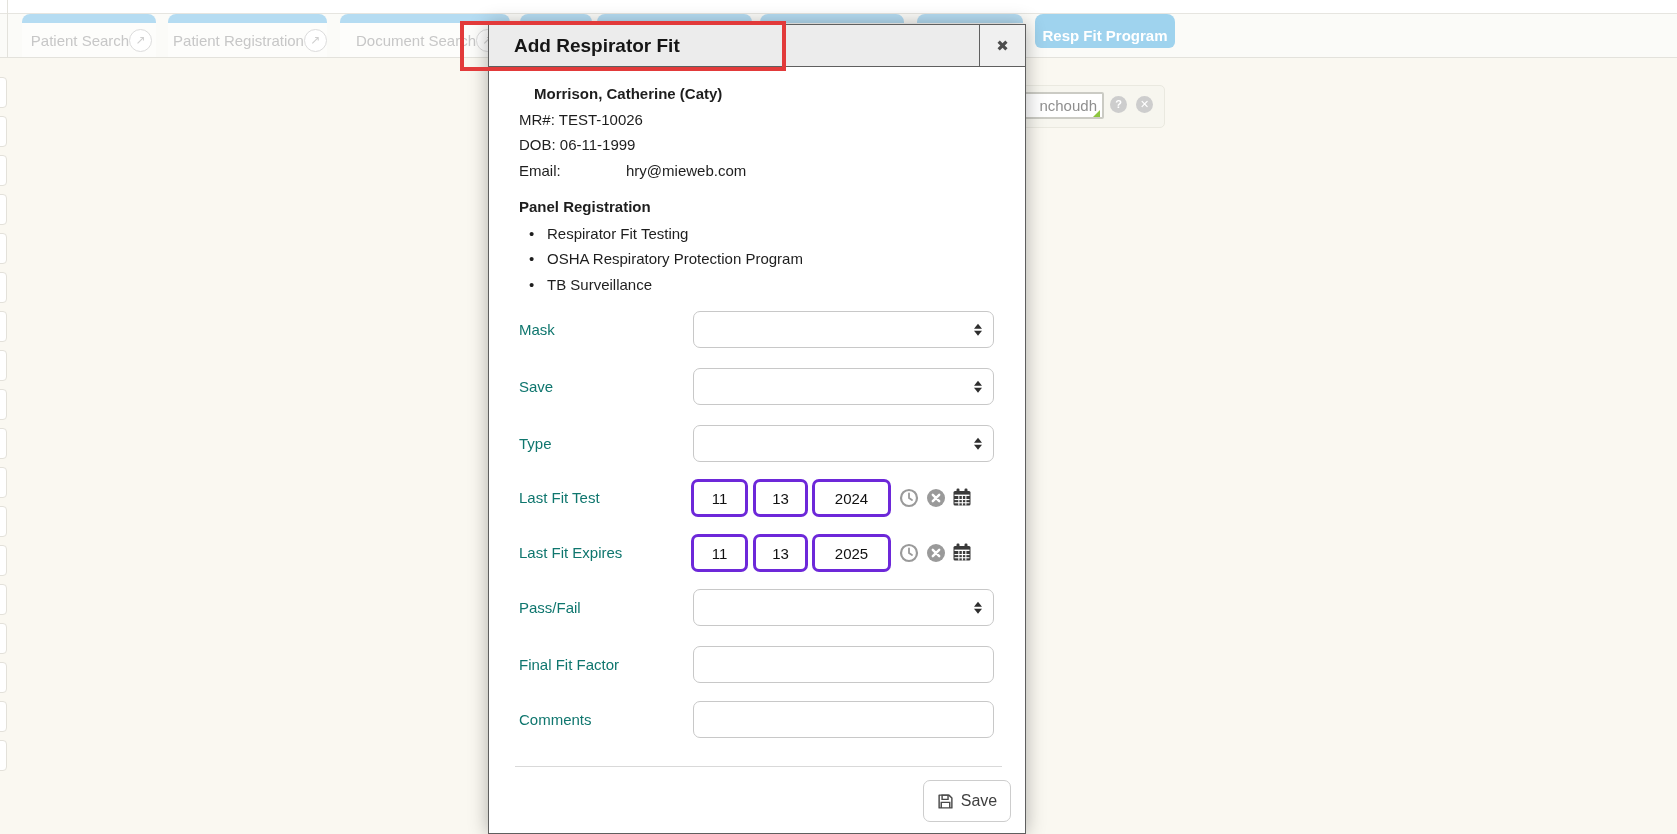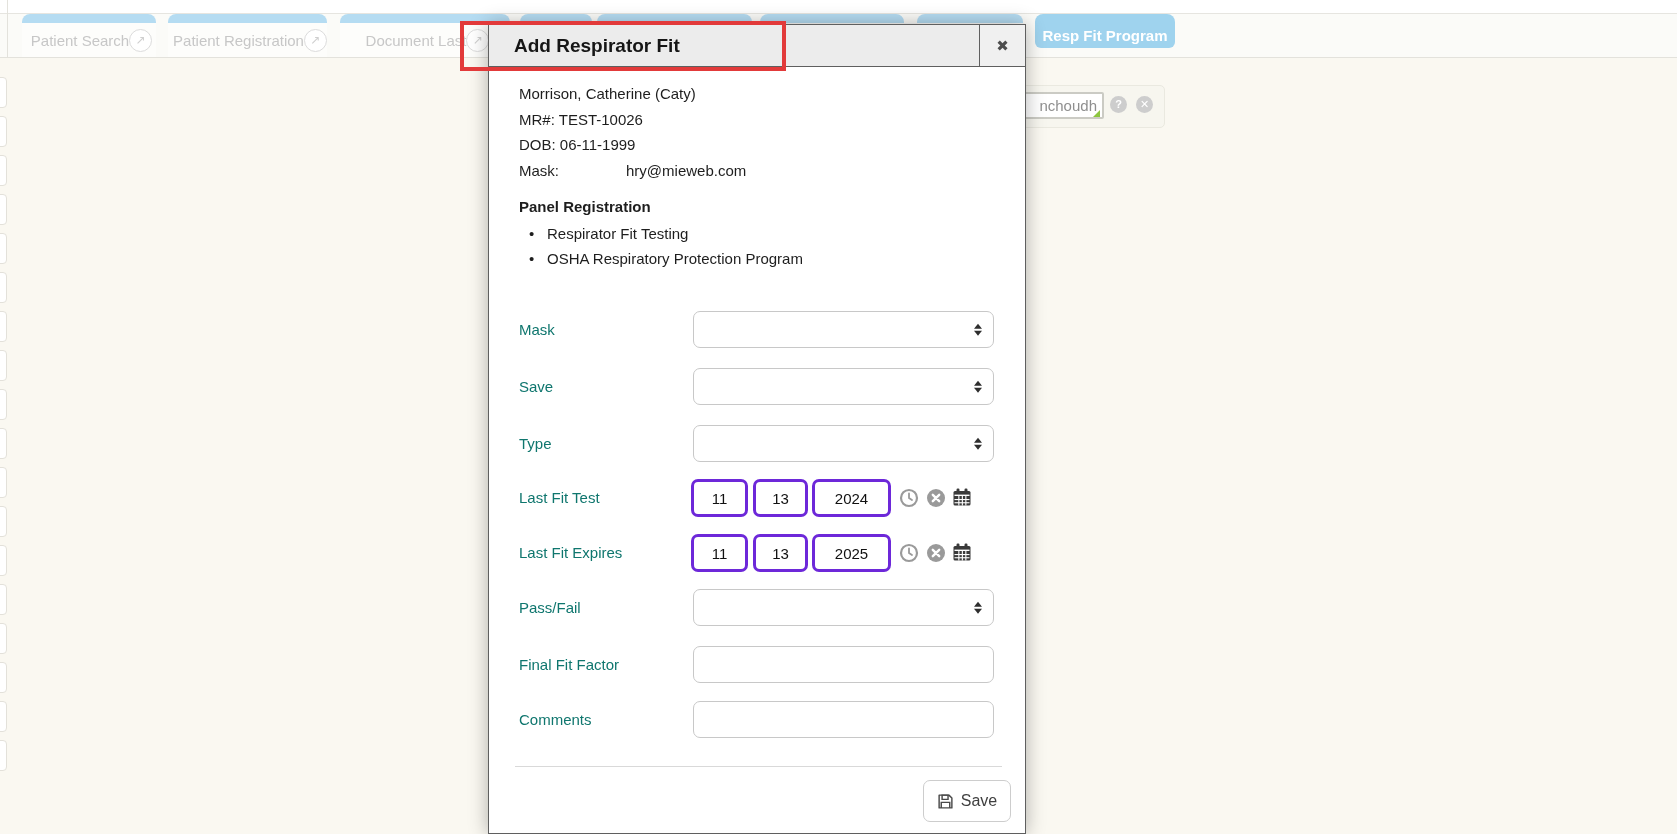--- a/index.html
+++ b/index.html
@@ -29,21 +29,21 @@
   .resize-grip{position:absolute;left:1093px;top:110px;width:0;height:0;border-left:7px solid transparent;border-bottom:7px solid #8dc63f;}
   .graycircle{position:absolute;width:17px;height:17px;border-radius:50%;background:#cdcdcd;color:#ffffff;font-size:11px;font-weight:bold;text-align:center;line-height:17px;}
 
   
   .modal{position:absolute;left:488px;top:24px;width:538px;height:810px;background:#ffffff;border:1px solid #5f5f5f;box-shadow:0 0 18px rgba(0,0,0,0.30);z-index:10;box-sizing:border-box;}
   .modal-header{position:absolute;left:0;top:0;right:0;height:41px;background:#ececec;border-bottom:1px solid #5f5f5f;}
   .modal-title{position:absolute;left:25px;top:0;line-height:41px;font-size:19px;font-weight:bold;color:#161616;}
   .modal-close{position:absolute;right:0;top:0;width:45px;height:41px;border-left:1px solid #5f5f5f;background:#f0f0f0;color:#4d4d4d;font-size:15px;font-weight:bold;text-align:center;line-height:41px;cursor:pointer;}
 
   .pt-block{position:absolute;left:30px;top:56px;font-size:15px;color:#1e1e1e;line-height:25.5px;}
-  .pt-name{font-weight:normal;}
+  .pt-name{font-weight:bold;margin-left:15px;}
   .email-label{display:inline-block;width:107px;}
 
   .pm-head{position:absolute;left:30px;top:170px;font-size:15px;font-weight:bold;color:#1e1e1e;line-height:24px;}
   .pm-list{position:absolute;left:30px;top:196px;margin:0;padding:0;list-style:none;font-size:15px;color:#1e1e1e;}
   .pm-list li{position:relative;padding-left:28px;line-height:25.3px;}
   .pm-list li::before{content:"\2022";position:absolute;left:10px;color:#1e1e1e;}
 
   .flabel{position:absolute;left:30px;font-size:15px;color:#0f766e;line-height:37px;white-space:nowrap;}
   .field{position:absolute;left:204px;width:301px;height:37px;}
   .field select{appearance:none;-webkit-appearance:none;width:100%;height:100%;border:1px solid #c8c8c8;border-radius:7px;background:#ffffff;outline:none;font-family:inherit;}
@@ -76,21 +76,21 @@
     <span class="tab-label">Patient Search</span>
     <span class="popout">↗</span>
   </div>
   <div class="tab" style="left:168px;width:159px;">
     <div class="tab-accent"></div>
     <span class="tab-label">Patient Registration</span>
     <span class="popout">↗</span>
   </div>
   <div class="tab" style="left:340px;width:170px;">
     <div class="tab-accent"></div>
-    <span class="tab-label">Document Last</span>
+    <span class="tab-label">Document Search</span>
     <span class="popout">↗</span>
   </div>
 
   <div class="strip" style="left:520px;width:72px;"></div>
   <div class="strip" style="left:597px;width:155px;"></div>
   <div class="strip" style="left:760px;width:144px;"></div>
   <div class="strip" style="left:917px;width:106px;"></div>
 
   <div class="tab-active">
     <span>Resp Fit Program</span>
@@ -126,27 +126,28 @@
   <div class="modal">
     <div class="modal-header">
       <span class="modal-title">Add Respirator Fit</span>
       <div class="modal-close">✖</div>
     </div>
 
     <div class="pt-block">
       <div class="pt-name">Morrison, Catherine (Caty)</div>
       <div>MR#: TEST-10026</div>
       <div>DOB: 06-11-1999</div>
-      <div><span class="email-label">Mask:</span><span>hry@mieweb.com</span></div>
+      <div><span class="email-label">Email:</span><span>hry@mieweb.com</span></div>
     </div>
 
     <div class="pm-head">Panel Registration</div>
     <ul class="pm-list">
       <li>Respirator Fit Testing</li>
       <li>OSHA Respiratory Protection Program</li>
+      <li>TB Surveillance</li>
     </ul>
 
     <div class="flabel" style="top:286px;">Mask</div>
     <div class="field" style="top:286px;">
       <select></select>
       <span class="sel-arrows">
           <span class="tri-up"></span>
           <span class="tri-down"></span>
         </span>
     </div>

